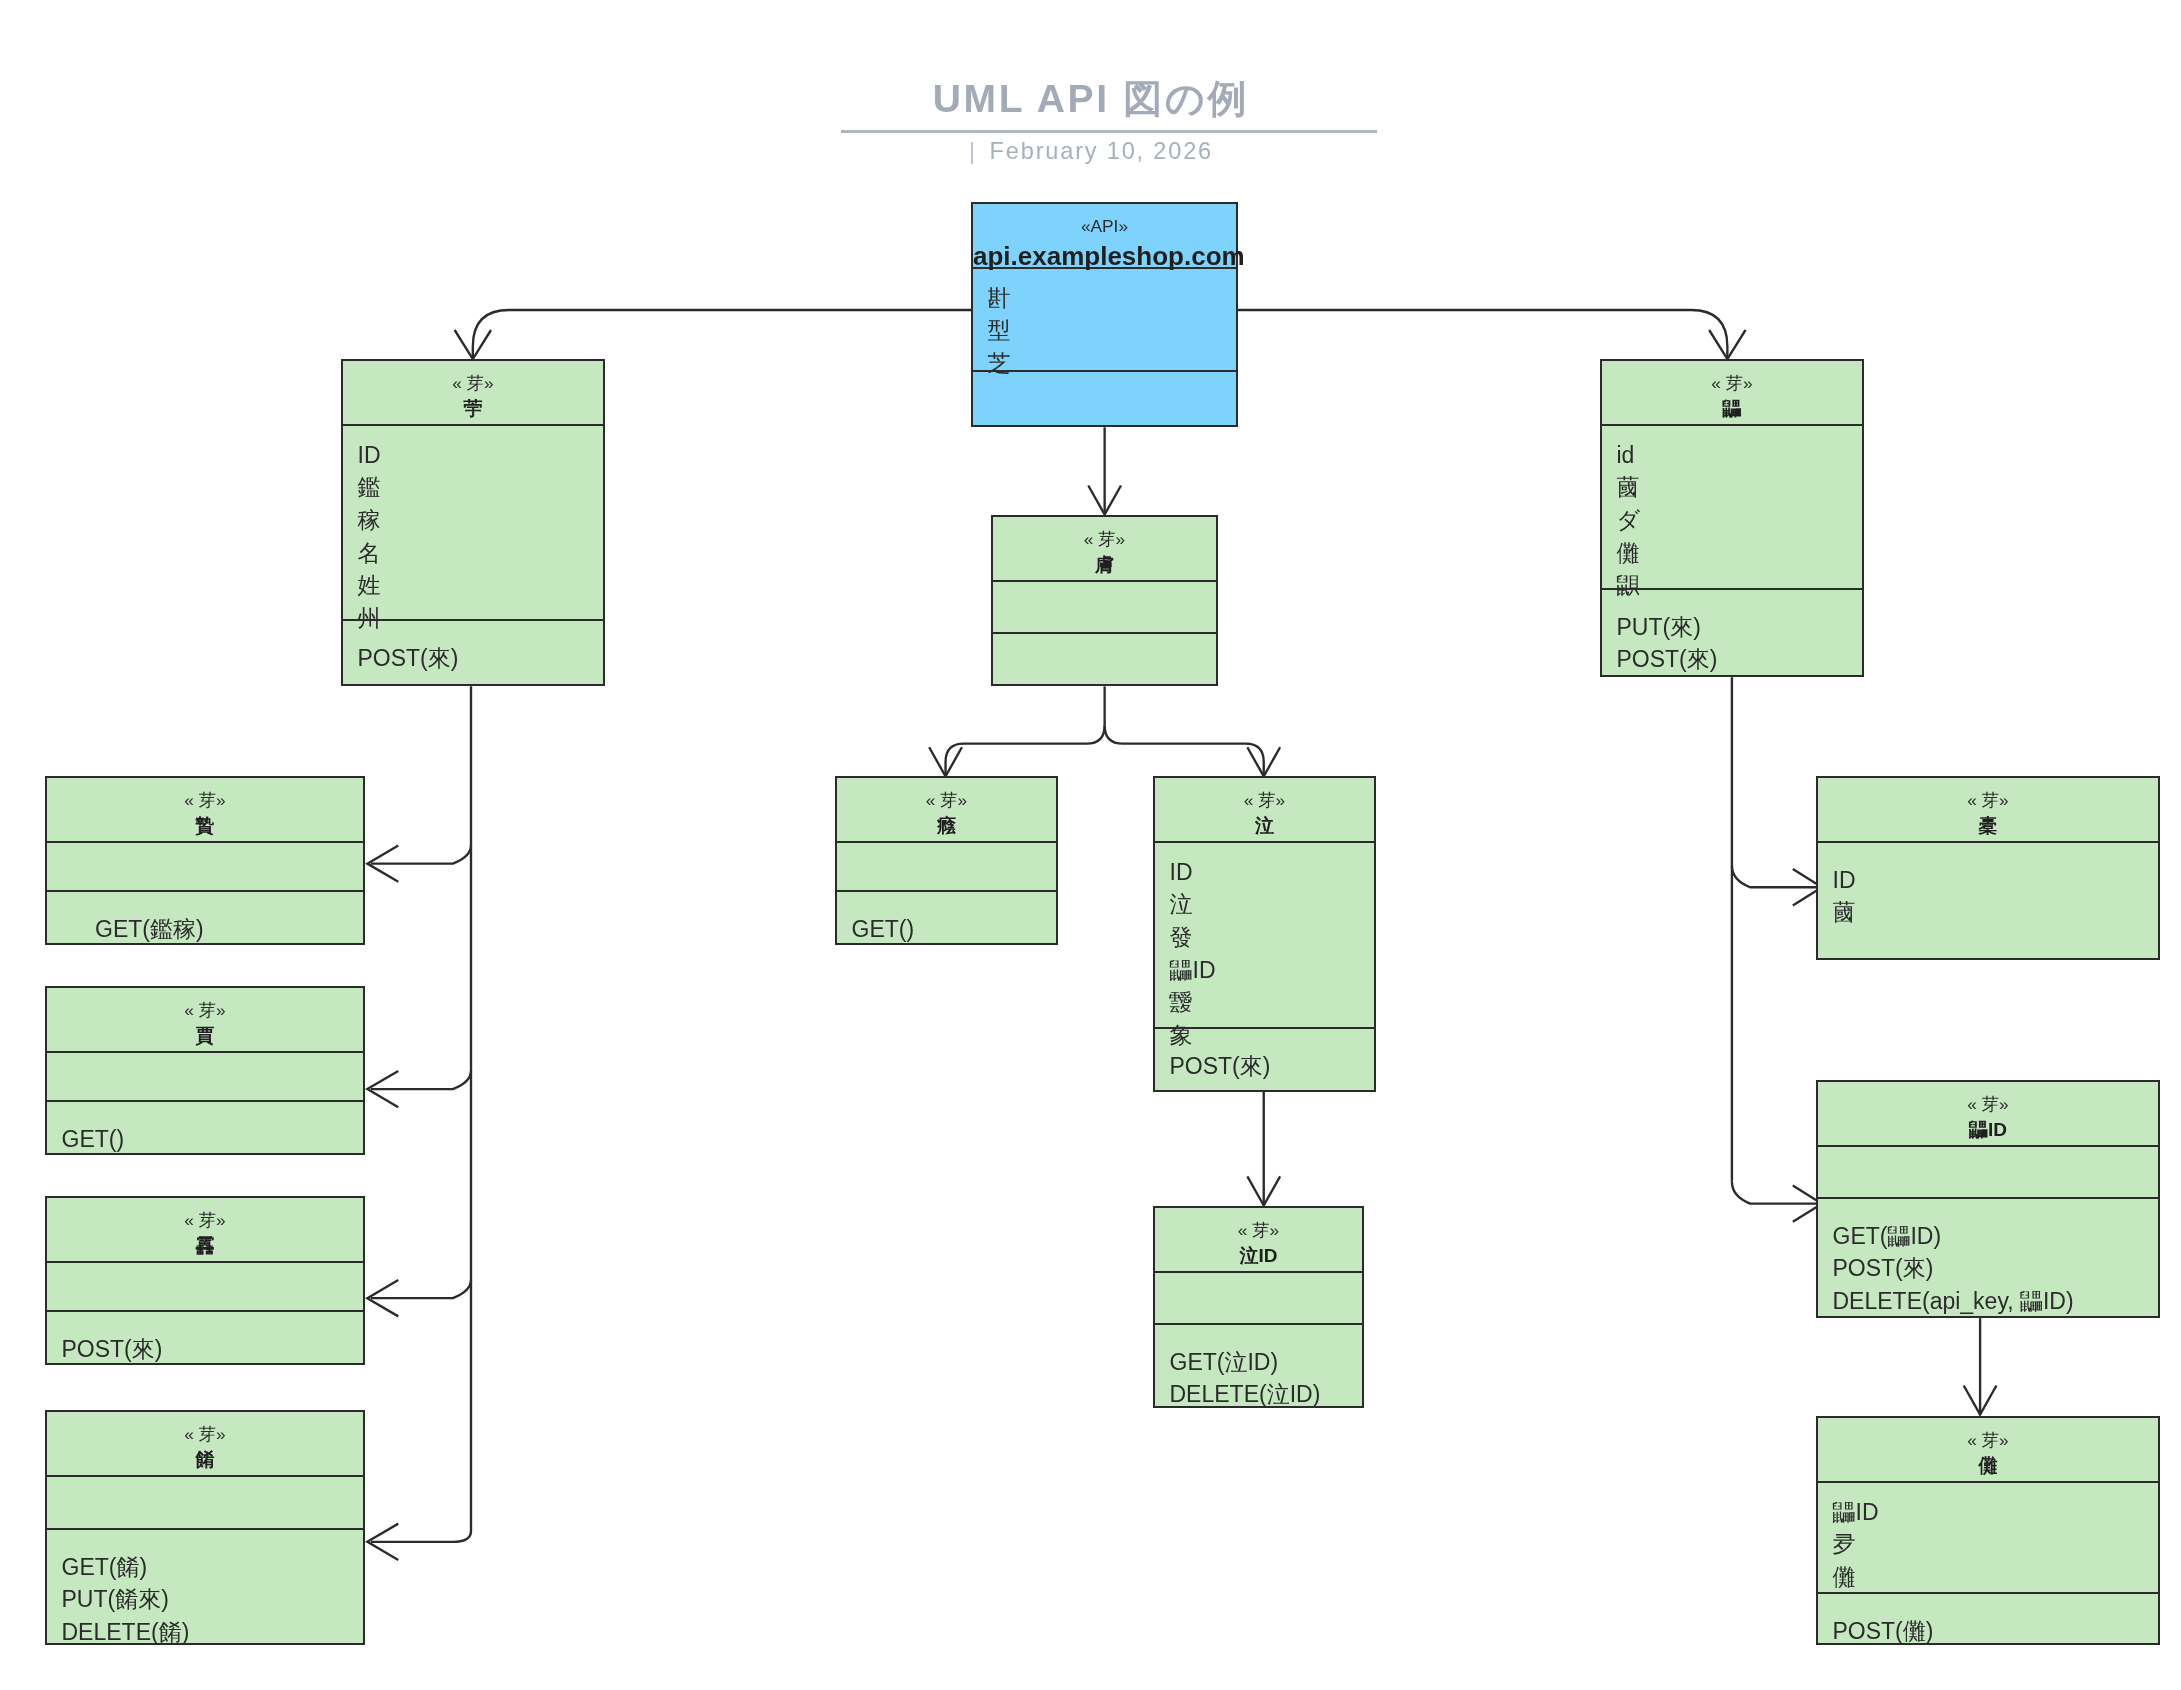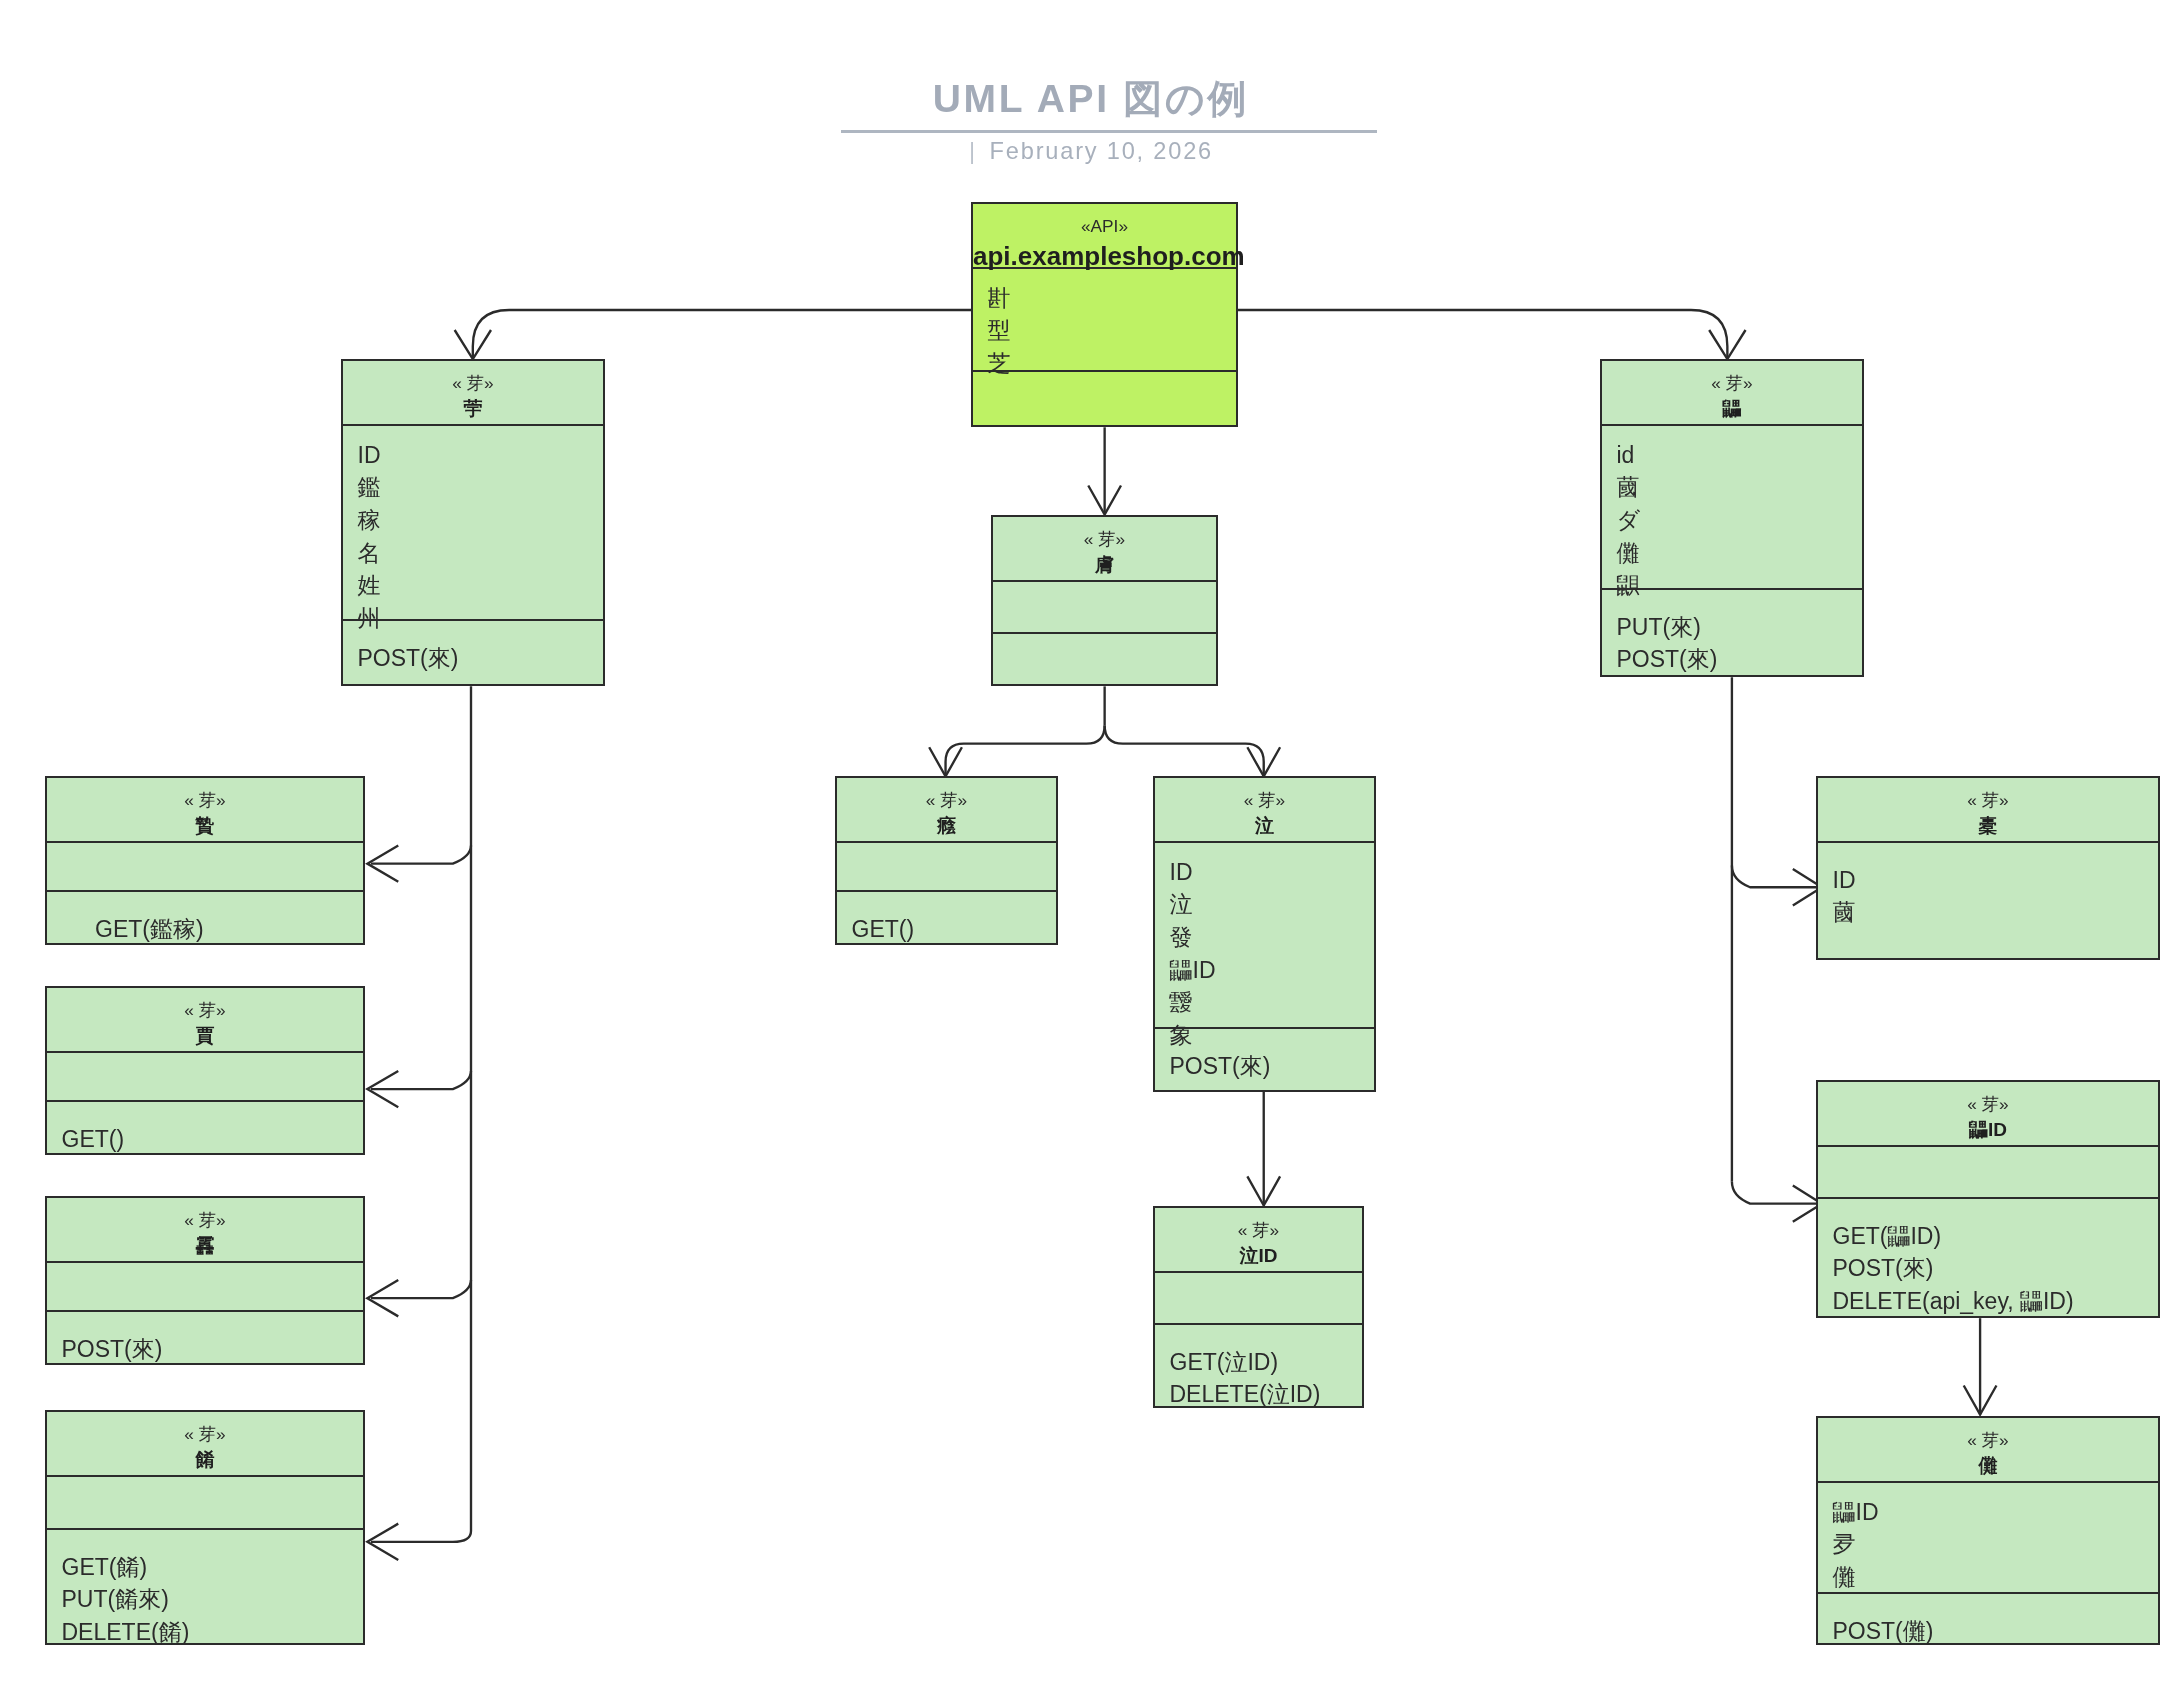--- a/index.html
+++ b/index.html
@@ -16,21 +16,21 @@
             font-size:23.6px;color:#A8B0BC;letter-spacing:1.8px;}
   #subtitle .sep{color:#BCC3CC;padding-right:12.7px;}
 
   
   #edges{position:absolute;left:0;top:0;width:2182px;height:1690px;
          pointer-events:none;}
 
   
   .node{position:absolute;box-sizing:border-box;
         border:2.7px solid #2B2B2B;background:#C5E8C0;}
-  .node.api{background:#bef264;}
+  .node.api{background:#7dd3fc;}
   .cmpt{box-sizing:border-box;border-bottom:2.7px solid #2B2B2B;
         position:relative;}
   .cmpt:last-child{border-bottom:none;margin-top:8px;}
   .cmpt.head{text-align:center;padding-top:12.7px;}
   .cmpt.body{padding:12.7px 14.5px 9px 14.5px;}
 
   .stereo{font-size:17.3px;color:#2B2B2B;line-height:1.15;}
   .nm{font-size:19px;font-weight:bold;color:#1F1F1F;line-height:1.25;
       margin-top:3.6px;}
   .nm.big{font-size:26px;}

